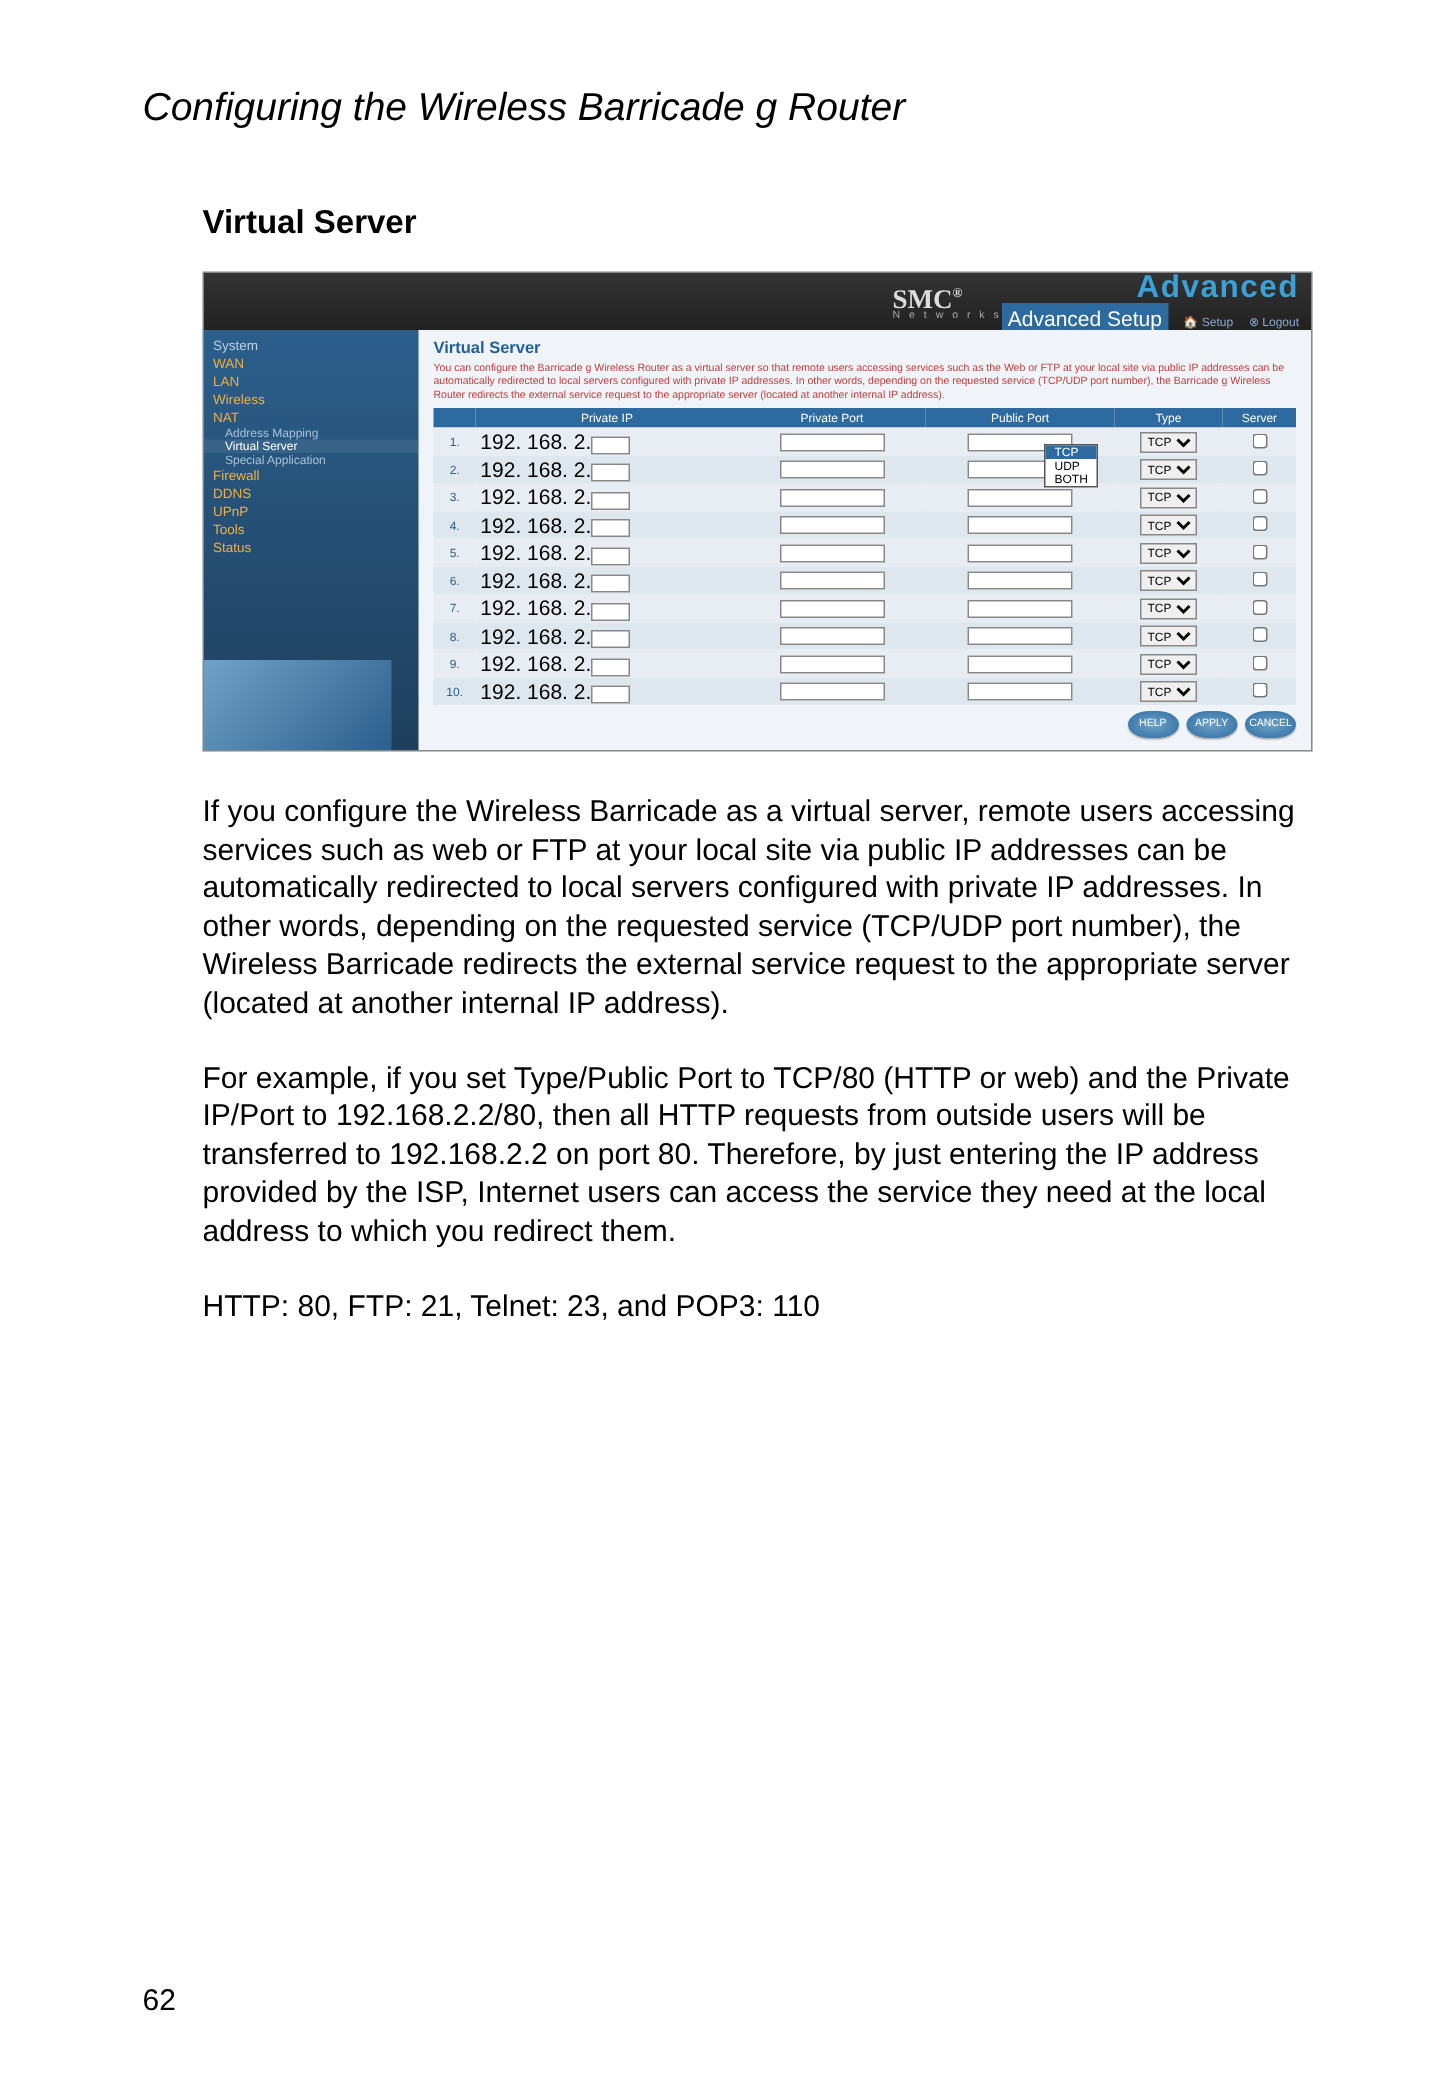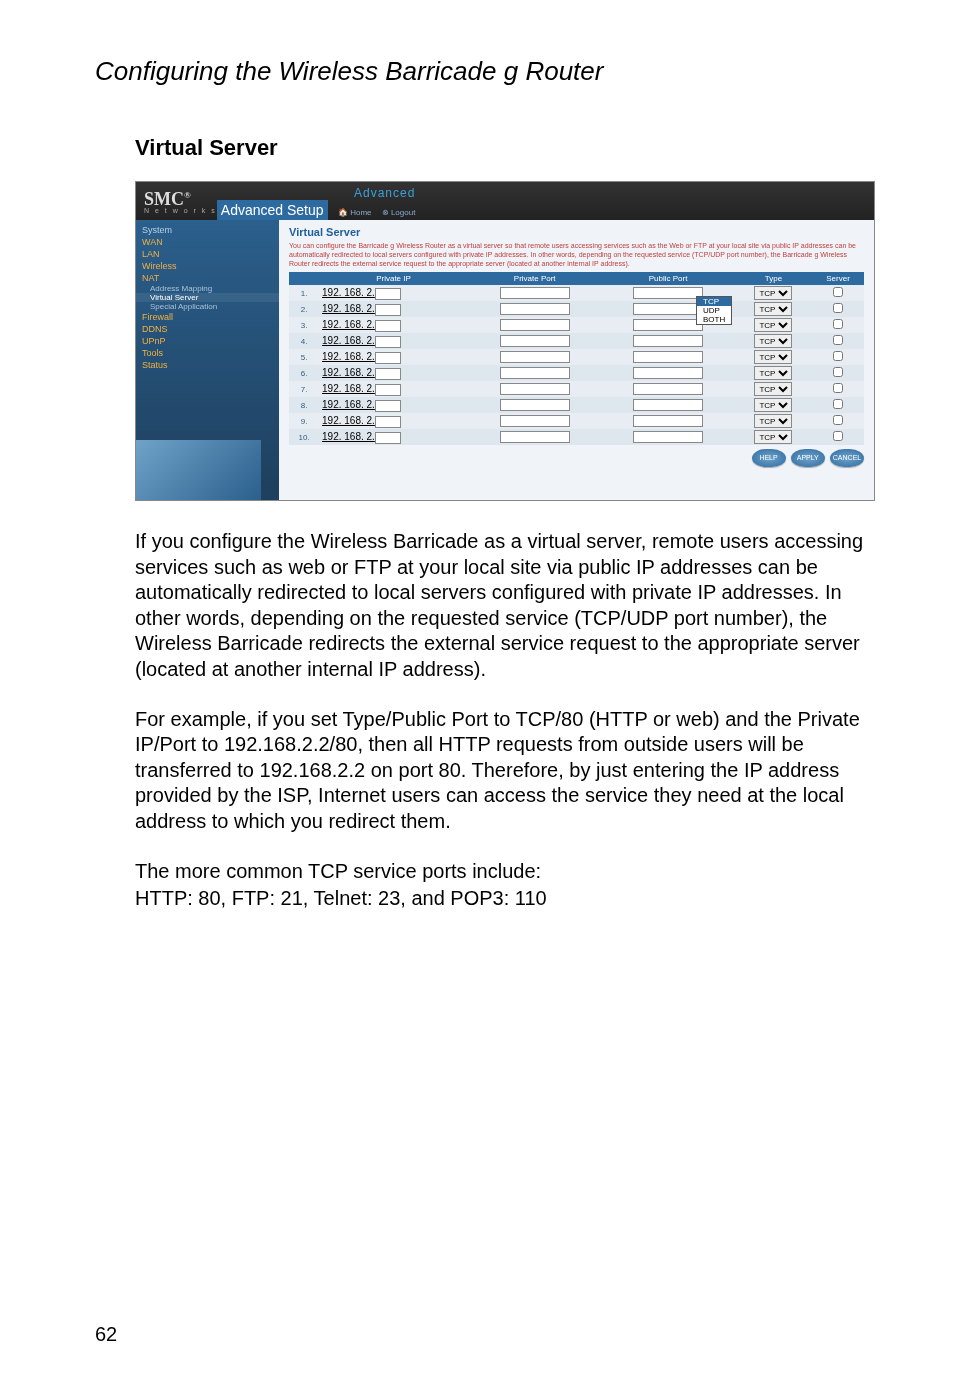--- a/index.html
+++ b/index.html
@@ -2,46 +2,46 @@
 <html><head>
 <meta charset="utf-8">
 <style>
   * { box-sizing: border-box; margin: 0; padding: 0; }
   html, body { width: 954px; height: 1388px; font-family: Arial, Helvetica, sans-serif; background: #fff; color: #000; }
   .page { padding: 56px 70px 40px 95px; }
   .doc-title { font-style: italic; font-size: 26px; font-weight: 400; margin-bottom: 48px; }
   .section-title { font-size: 22px; font-weight: bold; margin-bottom: 20px; margin-left: 40px; }
   .screenshot { border: 1px solid #888; width: 740px; height: 320px; margin-left: 40px; margin-bottom: 28px; background: #e4eaf0; position: relative; overflow: hidden; }
   
-  .s-top { height: 38px; background: linear-gradient(#333,#222); display: flex; align-items: center; justify-content: flex-start; padding: 0 8px; }
+  .s-top { height: 38px; background: linear-gradient(#333,#222); display: flex; align-items: center; justify-content: flex-end; padding: 0 8px; }
   .s-logo { font-family: Georgia, serif; font-weight: bold; font-size: 18px; color: #ddd; }
   .s-logo sup { font-size: 9px; }
   .s-networks { font-size: 7px; color: #aaa; letter-spacing: 2px; display:block; margin-top:-3px; }
-  .s-adv { font-size: 12px; color: #3ba0d6; font-weight: normal; letter-spacing: 1px; }
+  .s-adv { font-size: 21px; color: #3ba0d6; font-weight: bold; letter-spacing: 1px; }
   .s-setup { color: #fff; font-size: 14px; }
   .s-setup .setup-word { background: #2c6aa0; padding: 2px 4px; }
   .s-links { font-size: 8px; color: #88aacc; margin-left: 6px; }
   
   .s-body { display: flex; height: calc(100% - 38px); }
   .s-side { width: 143px; background: linear-gradient(#2b5f8c,#1e3f5d); font-size: 9px; color: #b6d0e4; padding: 4px 0; position: relative; }
   .s-side .item { padding: 1px 6px; white-space: nowrap; }
   .s-side .item.active { color: #f0b040; }
   .s-side .sub { padding-left: 14px; font-size: 8px; color: #a8c2da; }
   .s-side .sub.selected { color: #fff; background: rgba(255,255,255,0.08); }
   .side-img { position:absolute; bottom:0; left:0; width:125px; height:60px; background: linear-gradient(135deg,#6fa3c9,#2b5f8c); }
   .s-main { flex: 1; background: #f0f3f7; padding: 6px 10px; font-size: 8px; color: #2b5f8c; overflow: hidden; }
   .s-main h4 { color: #1e5f9c; font-size: 11px; margin-bottom: 4px; }
   .s-desc { color: #c04040; font-size: 7px; line-height: 1.25; margin-bottom: 4px; }
   table.vs { width: 100%; border-collapse: collapse; font-size: 8px; }
   table.vs th { background: #2c6aa0; color: #fff; padding: 2px 3px; font-weight: normal; font-size:8px;margin-top:43px; }
   table.vs td { padding: 1px 3px; text-align: center; background: #e8edf3; }
   table.vs tr:nth-child(even) td { background: #dee6ee; }
   table.vs input[type="text"] { width: 70px; height: 12px; font-size: 8px; border: 1px solid #888; background:#fff; }
   table.vs .ipcell { text-align: left; white-space: nowrap; }
-  table.vs .iplabel { color:#000; font-size:10px;text-decoration:underline; }
+  table.vs .iplabel { color:#000; font-size:14px; }
   table.vs input.short { width: 26px; }
   table.vs select { font-size: 8px; height: 14px; border:1px solid #888; }
   table.vs input[type="checkbox"] { width:10px; height:10px; }
   .dropdown-open { position:absolute; left: 560px; top: 114px; border:1px solid #555; background:#fff; font-size:8px; z-index:5; }
   .dropdown-open div { padding: 0 6px; }
   .dropdown-open .sel { background:#2c6aa0; color:#fff; }
   .btn-row { text-align: right; margin-top: 4px; }
   .rbtn { display:inline-block; width:34px; height:18px; border-radius:50%/60%; background: radial-gradient(#6fa3c9,#2c6aa0); color:#fff; font-size:7px; text-align:center; line-height:18px; margin-left:3px; box-shadow: 0 1px 1px rgba(0,0,0,0.3); }
   
   .para { font-size: 20px; line-height: 1.28; margin-left: 40px; margin-bottom: 24px; text-align: left; }
@@ -59,21 +59,21 @@
 
 <div class="screenshot">
   <div class="s-top">
     <div>
       <span class="s-logo"><span>SMC</span><sup>®</sup></span>
       <span class="s-networks">N e t w o r k s</span>
     </div>
     <div style="text-align:right;">
       <span class="s-adv shadow">Advanced</span><br>
       <span class="s-setup"><span class="setup-word">Advanced Setup</span></span>
-      <span class="s-links">🏠 <span>Home</span></span>
+      <span class="s-links">🏠 <span>Setup</span></span>
       <span class="s-links">⊗ <span>Logout</span></span>
     </div>
   </div>
   <div class="s-body">
     <div class="s-side">
       <div class="item">System</div>
       <div class="item active">WAN</div>
       <div class="item active">LAN</div>
       <div class="item active">Wireless</div>
       <div class="item active">NAT</div>
@@ -194,18 +194,17 @@
 
   <div class="dropdown-open">
     <div class="sel">TCP</div>
     <div>UDP</div>
     <div>BOTH</div>
   </div>
 </div>
 
 <p class="para">If you configure the Wireless Barricade as a virtual server, remote users accessing services such as web or FTP at your local site via public IP addresses can be automatically redirected to local servers configured with private IP addresses. In other words, depending on the requested service (TCP/UDP port number), the Wireless Barricade redirects the external service request to the appropriate server (located at another internal IP address).</p>
 <p class="para">For example, if you set Type/Public Port to TCP/80 (HTTP or web) and the Private IP/Port to 192.168.2.2/80, then all HTTP requests from outside users will be transferred to 192.168.2.2 on port 80. Therefore, by just entering the IP address provided by the ISP, Internet users can access the service they need at the local address to which you redirect them.</p>
-<p class="para" style="margin-bottom:2px;">The more common TCP service ports include:</p>
 <p class="para">HTTP: 80, FTP: 21, Telnet: 23, and POP3: 110</p>
 
 </div>
 <div class="page-num">62</div>
 </div>
 
 </body></html>

